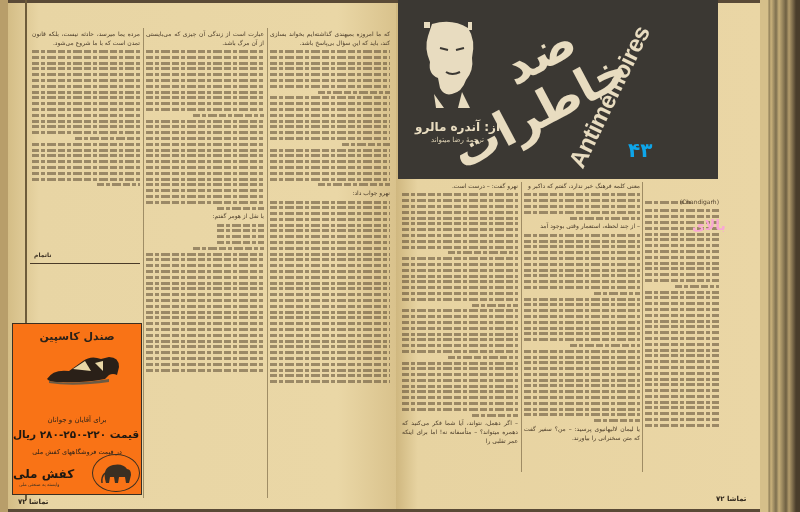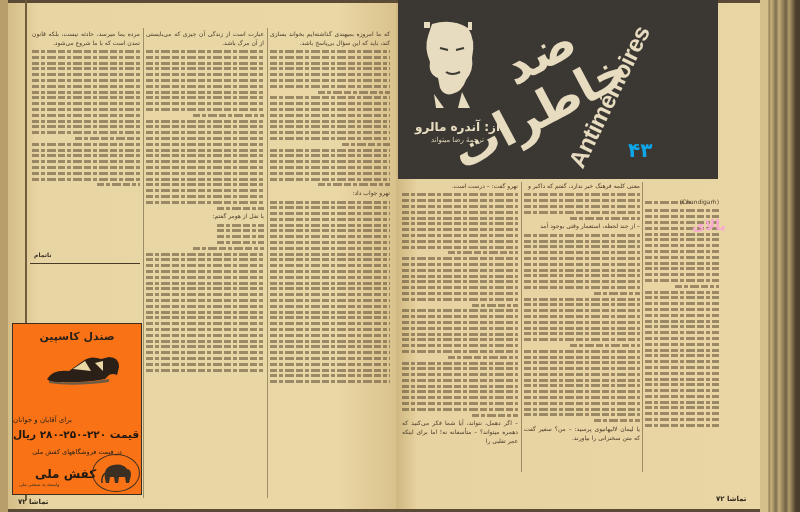--- a/index.html
+++ b/index.html
@@ -20,24 +20,24 @@
   .hdr{position:absolute;left:398px;top:0;width:320px;height:179px;background:#3b3833;}
   .portrait{position:absolute;left:20px;top:18px;width:62px;height:90px;}
   .author{position:absolute;left:12px;top:120px;width:95px;direction:rtl;text-align:center;color:#e8dcc0;font-weight:bold;font-size:12px;}
   .translator{position:absolute;left:12px;top:136px;width:95px;direction:rtl;text-align:center;color:#e2d6b8;font-size:7px;}
   .title-fa{position:absolute;left:90px;top:24px;width:140px;height:130px;color:#e8dcc0;font-weight:bold;font-size:48px;line-height:50px;direction:rtl;transform:rotate(-28deg);transform-origin:center;text-align:center;}
   .title-en{position:absolute;left:150px;top:78px;color:#e8dcc0;font-family:"Liberation Sans",sans-serif;font-weight:bold;font-size:24px;letter-spacing:-0.5px;transform:rotate(-64deg);transform-origin:left top;white-space:nowrap;left:165px;top:160px;}
   .issue-num{position:absolute;left:230px;top:138px;color:#0ea5e9;font-weight:bold;font-size:20px;}
   .ad{position:absolute;left:12px;top:323px;width:128px;height:170px;border:1.5px solid #3a2f22;background:#f97316;}
   .ad-title{position:absolute;left:0;top:6px;width:128px;text-align:center;direction:rtl;font-weight:bold;font-size:11px;color:#2b2219;}
   .sandal{position:absolute;left:30px;top:25px;width:80px;height:38px;}
-  .ad-sub{position:absolute;left:0;top:92px;width:128px;text-align:left;direction:rtl;font-size:7px;color:#2b2219;}
+  .ad-sub{position:absolute;left:0;top:92px;width:128px;text-align:center;direction:rtl;font-size:7px;color:#2b2219;}
   .ad-price{position:absolute;left:0;top:104px;width:128px;text-align:left;direction:rtl;font-weight:bold;font-size:10.5px;color:#1e1811;}
   .ad-stores{position:absolute;left:0;top:124px;width:128px;text-align:center;direction:rtl;font-size:6.5px;color:#2b2219;}
-  .ad-brand{position:absolute;left:22px;top:143px;font-weight:bold;font-size:12px;color:#1e1811;direction:rtl;}
+  .ad-brand{position:absolute;left:0;top:143px;font-weight:bold;font-size:12px;color:#1e1811;direction:rtl;}
   .ad-brand-sub{position:absolute;left:6px;top:158px;font-size:4.5px;color:#3a2f22;direction:rtl;}
   .logo{position:absolute;left:79px;top:130px;width:46px;height:36px;border:1px solid #3a2f22;border-radius:50%;}
   .footer{position:absolute;font-size:7px;font-weight:bold;color:#2f261b;direction:rtl;}
   .divider-h{position:absolute;height:1px;background:#4a3b28;}
   .divider-v{position:absolute;width:1px;background:#6e5c3a;opacity:.6;}
   .heading-bala{position:absolute;left:692px;top:177px;font-weight:bold;font-size:14px;color:#f9a8d4;direction:rtl;margin-top:40px;}
   .end-mark{position:absolute;left:34px;top:251px;font-size:6px;font-weight:bold;color:#3a2f22;direction:rtl;}
 </style>
 </head>
 <body>

